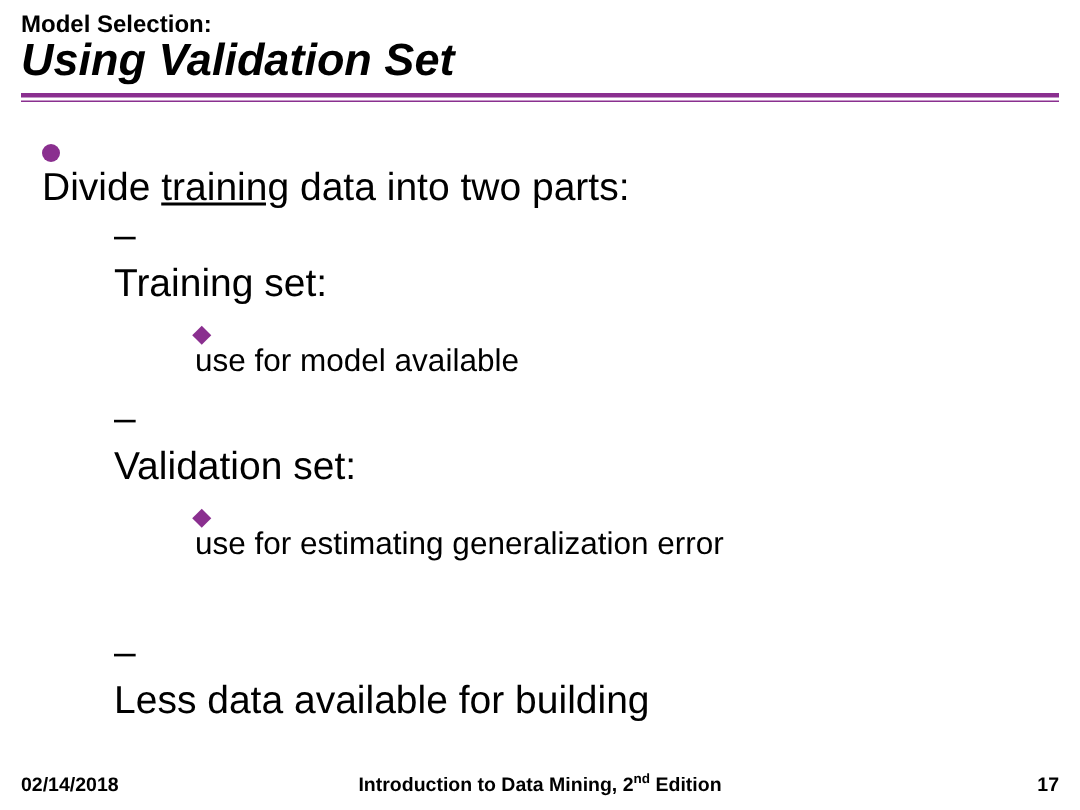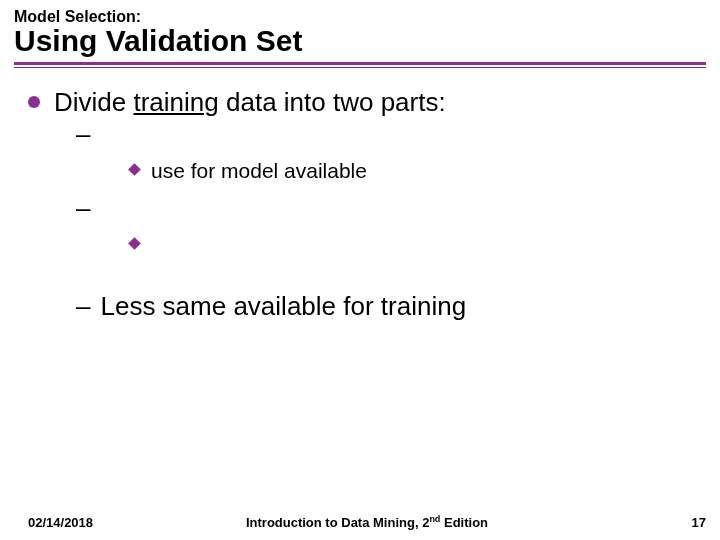--- a/index.html
+++ b/index.html
@@ -1,36 +1,36 @@
 <!DOCTYPE html>
 <html><head>
 <meta charset="utf-8">
 <style>
   * { margin: 0; padding: 0; box-sizing: border-box; }
   html, body { width: 720px; height: 540px; font-family: Arial, Helvetica, sans-serif; background: #fff; color: #000; }
   .slide { width: 720px; height: 540px; position: relative; padding: 8px 14px 0 14px; }
   .pretitle { font-size: 16px; font-weight: bold; }
-  .title { font-size: 30px; font-weight: bold; margin-top: -2px; }
+  .title { font-size: 30px; font-weight: bold; margin-top: -2px; font-style: italic; }
   .rule1 { height: 3px; background: #8a2f8f; margin-top: 4px; }
   .rule2 { height: 1px; background: #8a2f8f; margin-top: 2px; }
   .body { padding: 18px 6px 0 6px; }
-  .row { display: flex; align-items: flex-start; }
+  .row { display: flex; align-items: flex-start; flex-direction: column; }
   .indent1 { padding-left: 8px; }
   .indent2 { padding-left: 56px; }
   .indent3 { padding-left: 110px; }
   .b-disc { width: 12px; height: 12px; border-radius: 50%; background: #8a2f8f; flex: 0 0 auto; margin-top: 10px; margin-right: 14px; }
   .b-dash { flex: 0 0 auto; margin-right: 10px; font-size: 26px; line-height: 32px; }
   .b-dia { width: 9px; height: 9px; background: #8a2f8f; transform: rotate(45deg); flex: 0 0 auto; margin-top: 7px; margin-right: 12px; }
   .t1 { font-size: 26px; line-height: 32px; }
   .t2 { font-size: 26px; line-height: 32px; }
   .t3 { font-size: 21px; line-height: 26px; }
   .underline { text-decoration: underline; }
   .gap-sm { height: 8px; }
   .gap-lg { height: 34px; }
-  .footer { position: absolute; bottom: 10px; left: 28px; right: 14px; display: flex; justify-content: space-between; align-items: flex-end; font-size: 13px; font-weight: bold; }
+  .footer { position: absolute; bottom: 10px; left: 14px; right: 14px; display: flex; justify-content: space-between; align-items: flex-end; font-size: 13px; font-weight: bold; }
   .footer-center { position: absolute; left: 0; right: 0; text-align: center; margin-top: 21px; }
   .sup { font-size: 9px; vertical-align: super; }
   .pagenum { margin-left: auto; text-align: right; }
 </style>
 </head>
 <body>
 
 <div class="slide">
 
   <div class="pretitle">Model Selection:</div>
@@ -42,46 +42,49 @@
 
     <div class="row indent1">
       <span class="b-disc"></span>
       <span class="t1">
         <span>Divide </span><span class="underline">training</span><span> data into two parts:</span>
       </span>
     </div>
 
     <div class="row indent2">
       <span class="b-dash">–</span>
+      <span class="t2">Training set:</span>
     </div>
 
     <div class="gap-sm"></div>
     <div class="row indent3">
       <span class="b-dia"></span>
       <span class="t3">use for model available</span>
     </div>
 
     <div class="gap-sm"></div>
     <div class="row indent2">
       <span class="b-dash">–</span>
+      <span class="t2">Validation set:</span>
     </div>
 
     <div class="gap-sm"></div>
     <div class="row indent3">
       <span class="b-dia"></span>
+      <span class="t3">use for estimating generalization error</span>
     </div>
 
     <div class="gap-sm"></div>
 
     <div class="gap-lg"></div>
 
 
     <div class="row indent2">
       <span class="b-dash">–</span>
-      <span class="t2">Less same available for training</span>
+      <span class="t2">Less data available for building</span>
     </div>
 
   </div>
 
   <div class="footer">
     <span>02/14/2018</span>
     <span class="footer-center">
       <span>Introduction to Data Mining, 2</span><span class="sup">nd</span><span> Edition</span>
     </span>
     <span class="pagenum">17</span>

